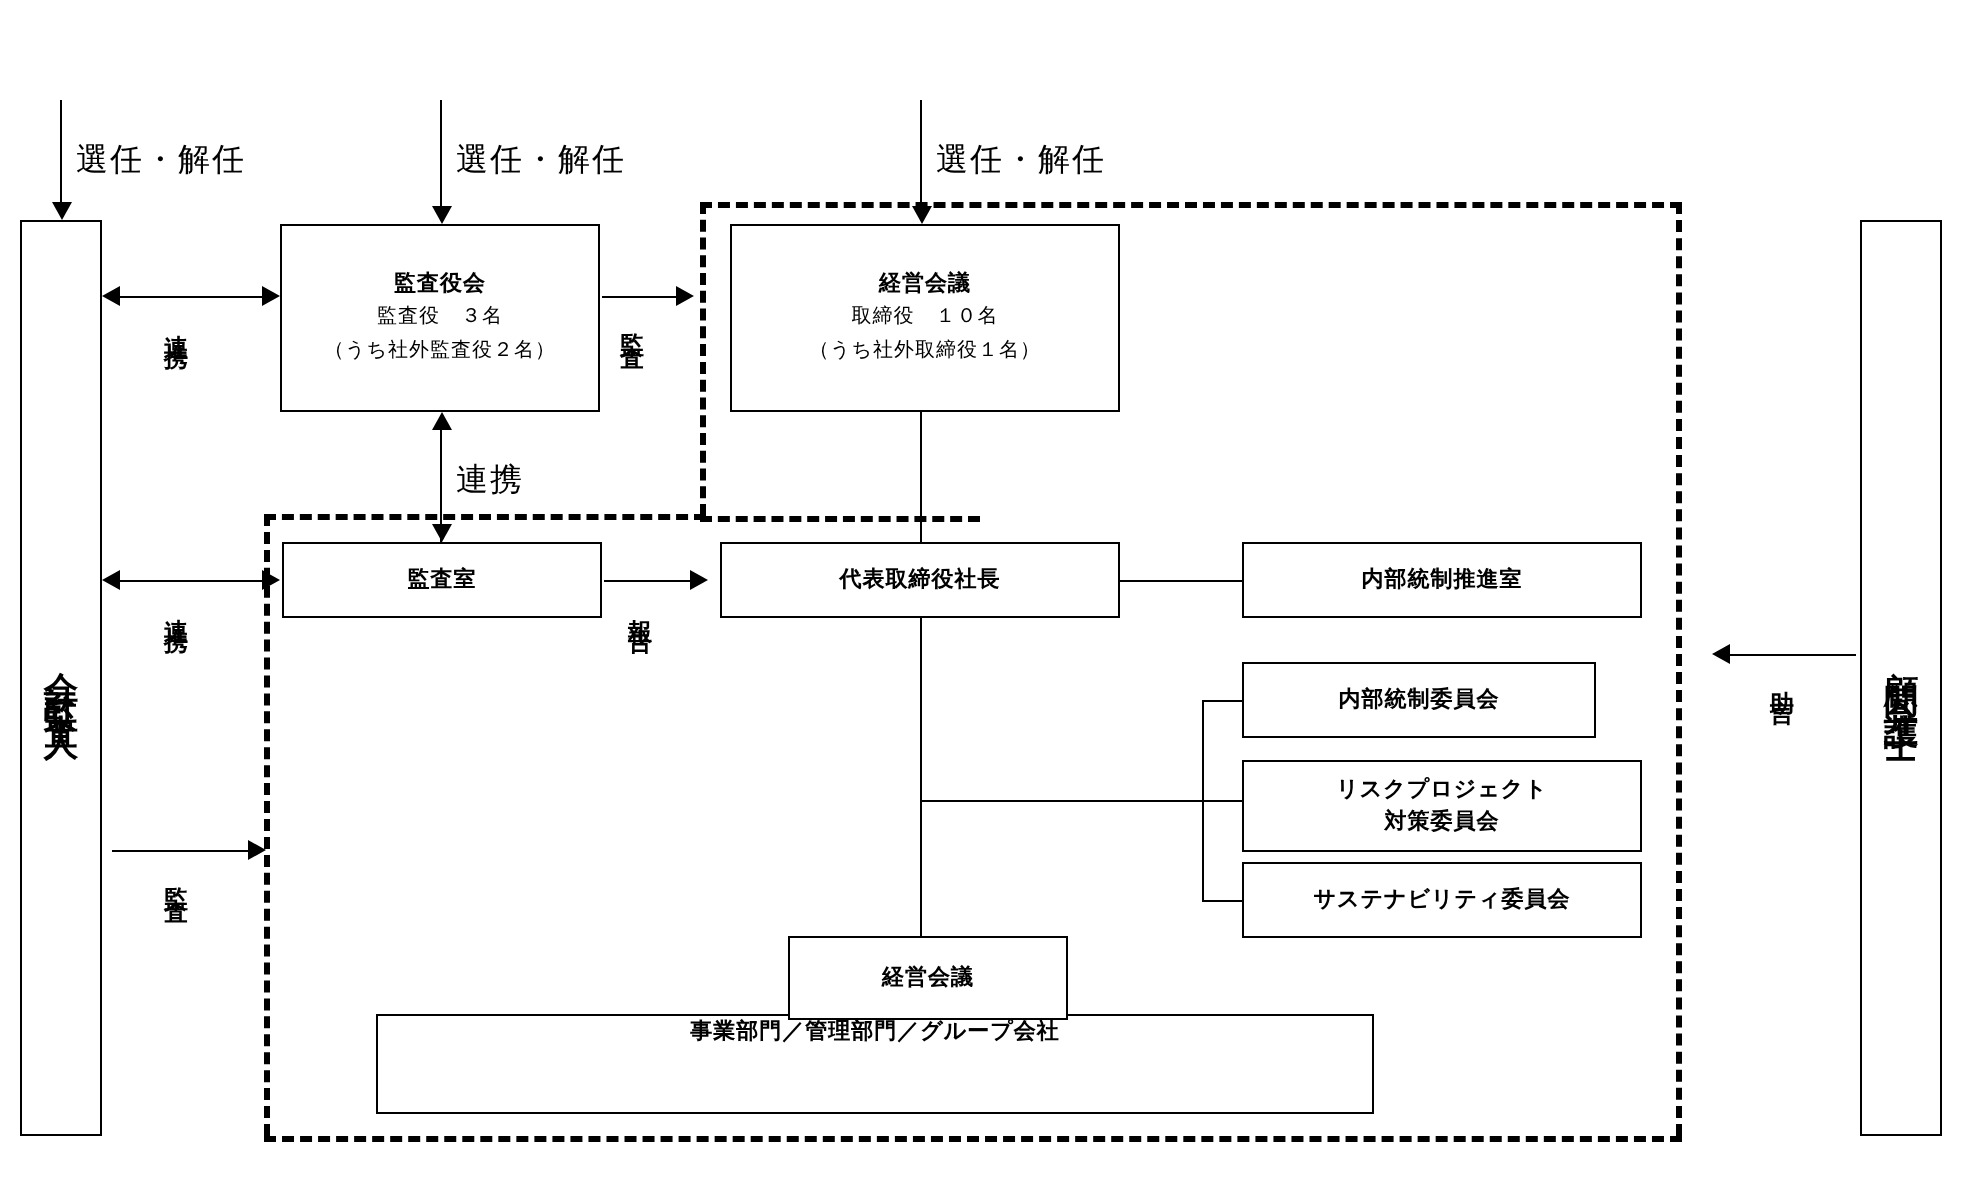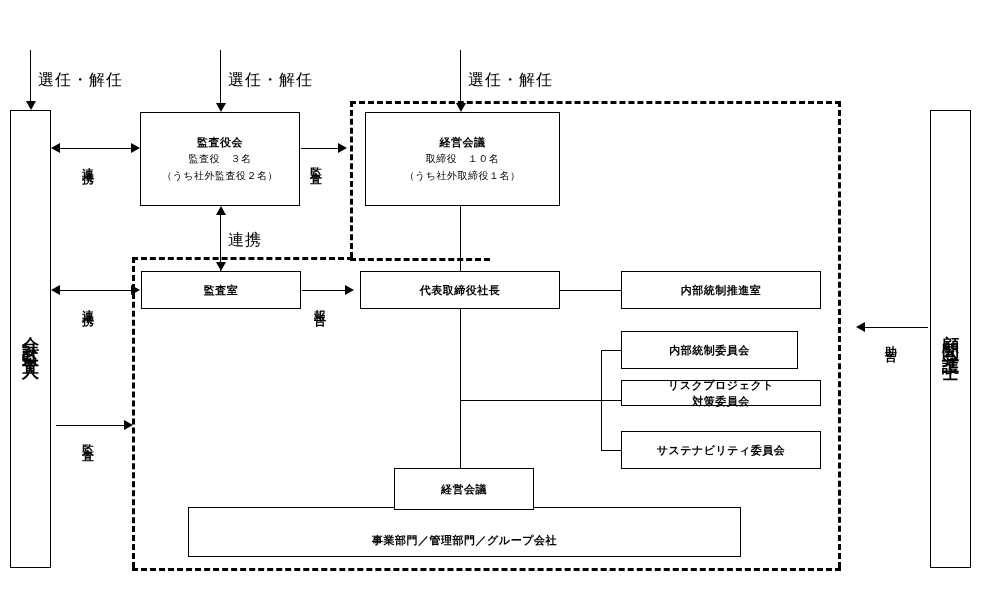--- a/index.html
+++ b/index.html
@@ -200,30 +200,30 @@
   </div>
 
   <div class="box" style="left:621px; top:271px; width:200px; height:38px;">
     <span class="title">内部統制推進室</span>
   </div>
 
   <div class="box" style="left:621px; top:331px; width:177px; height:38px;">
     <span class="title">内部統制委員会</span>
   </div>
 
-  <div class="box" style="left:621px; top:380px; width:200px; height:26px;">
+  <div class="box" style="left:621px; top:380px; width:200px; height:46px;">
     <span class="title">リスクプロジェクト</span>
     <span class="title">対策委員会</span>
   </div>
 
   <div class="box" style="left:621px; top:431px; width:200px; height:38px;">
     <span class="title">サステナビリティ委員会</span>
   </div>
 
-  <div class="box" style="left:188px; top:507px; width:553px; height:50px; justify-content:flex-end; padding-bottom:8px;">
+  <div class="box" style="left:188px; top:507px; width:499px; height:50px; justify-content:flex-start; padding-bottom:8px;">
     <span class="title">事業部門／管理部門／グループ会社</span>
   </div>
 
   <div class="box" style="left:394px; top:468px; width:140px; height:42px; z-index:7;">
     <span class="title">経営会議</span>
   </div>
 
   <div class="arr-v" style="left:30px; top:50px; height:52px;"></div>
   <div class="head-down" style="left:26px; top:101px;"></div>
   <div class="lbl" style="left:38px; top:70px;">選任・解任</div>

